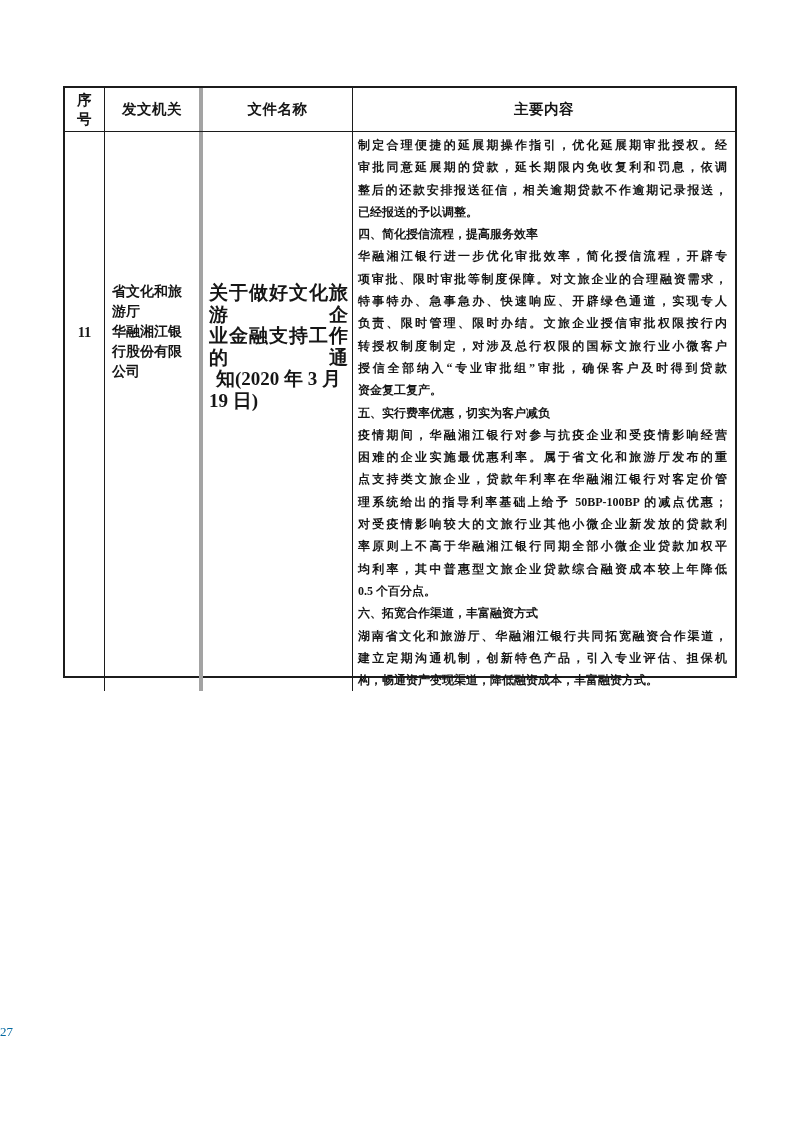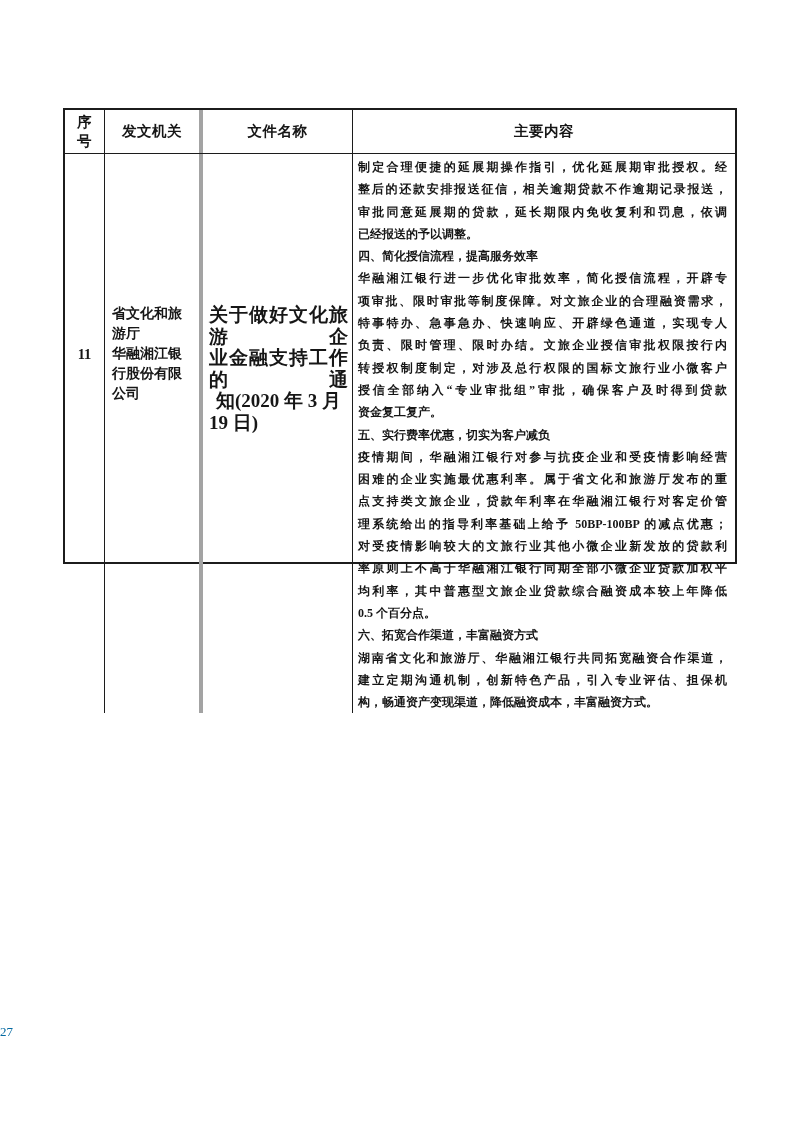--- a/index.html
+++ b/index.html
@@ -9,23 +9,23 @@
     height: 1122px;
     margin: 0 auto;
     background: #ffffff;
     font-family: "Liberation Serif", "DejaVu Serif", serif;
     color: #161616;
     overflow: hidden;
   }
   .doc-table {
     position: absolute;
     left: 63px;
-    top: 108px;
+    top: 86px;
     width: 674px;
-    height: 456px;
+    height: 592px;
     border: 2px solid #1c1c1c;
     box-sizing: border-box;
     display: flex;
     flex-direction: column;
     background: #ffffff;
   }
   .tr { display: flex; box-sizing: border-box; }
   .thead {
     height: 44px;
     flex: none;
@@ -141,22 +141,22 @@
         <div class="titlebox">
           <div class="tline">关于做好文化旅游企</div>
           <div class="tline">业金融支持工作的通</div>
           <div class="tline plain">知(2020 年 3 月 19 日)</div>
         </div>
       </div>
 
       <div class="td c4">
         <div class="contentbox">
           <div class="cline">制定合理便捷的延展期操作指引，优化延展期审批授权。经</div>
+          <div class="cline">审批同意延展期的贷款，延长期限内免收复利和罚息，依调</div>
           <div class="cline">整后的还款安排报送征信，相关逾期贷款不作逾期记录报送，</div>
-          <div class="cline">审批同意延展期的贷款，延长期限内免收复利和罚息，依调</div>
           <div class="cline plain">已经报送的予以调整。</div>
           <div class="cline plain">四、简化授信流程，提高服务效率</div>
           <div class="cline">华融湘江银行进一步优化审批效率，简化授信流程，开辟专</div>
           <div class="cline">项审批、限时审批等制度保障。对文旅企业的合理融资需求，</div>
           <div class="cline">特事特办、急事急办、快速响应、开辟绿色通道，实现专人</div>
           <div class="cline">负责、限时管理、限时办结。文旅企业授信审批权限按行内</div>
           <div class="cline">转授权制度制定，对涉及总行权限的国标文旅行业小微客户</div>
           <div class="cline">授信全部纳入“专业审批组”审批，确保客户及时得到贷款</div>
           <div class="cline plain">资金复工复产。</div>
           <div class="cline plain">五、实行费率优惠，切实为客户减负</div>

